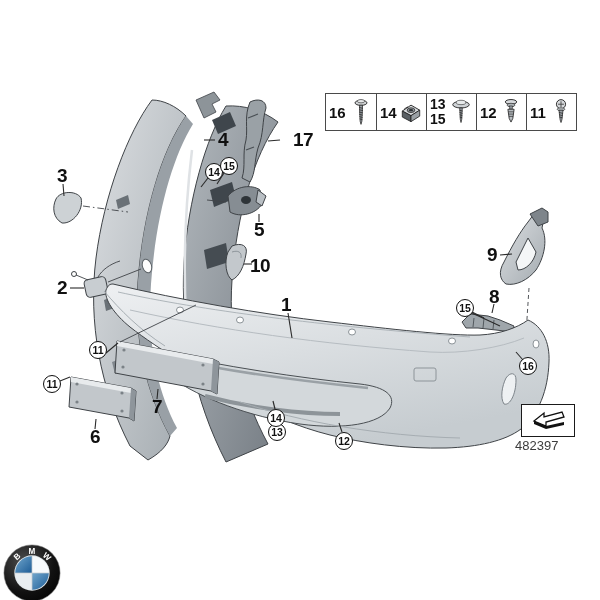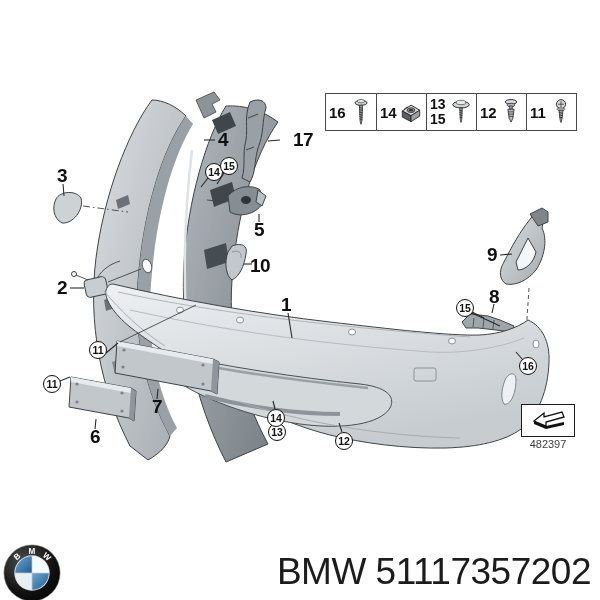--- a/index.html
+++ b/index.html
@@ -19,22 +19,22 @@
   
   .plain{position:absolute;transform:translate(-50%,-50%);
          font-weight:bold;font-size:19px;color:#101010;letter-spacing:-0.5px;}
   .circ{position:absolute;transform:translate(-50%,-50%);width:16px;height:16px;
         border:1.4px solid #101010;border-radius:50%;background:#fff;
         font-weight:bold;font-size:10.5px;line-height:16px;text-align:center;color:#101010;}
   
   .refbox{position:absolute;left:521px;top:404px;width:54px;height:33px;
           border:1.6px solid #1a1a1a;background:#fff;display:flex;
           align-items:center;justify-content:center;box-sizing:border-box;}
-  .refcode{position:absolute;left:515px;top:438px;width:66px;text-align:center;
-           font-size:11px;color:#3c3c3c;}
+  .refcode{position:absolute;left:515px;top:438px;width:66px;
+           font-size:13px;color:#3c3c3c;}
   
   .logo{position:absolute;left:3px;top:544px;width:58px;height:58px;}
   .pn{position:absolute;right:9px;top:551px;font-size:37px;color:#1c1c1c;
       letter-spacing:-0.5px;white-space:nowrap;}
 </style>
 </head>
 <body>
 
 <div class="page">
 
@@ -311,15 +311,14 @@
     <path d="M32,32 L32,13.5 A18.5,18.5 0 0,1 50.5,32 Z" fill="#f7fafc"></path>
     <path d="M32,32 L50.5,32 A18.5,18.5 0 0,1 32,50.5 Z" fill="url(#blu)"></path>
     <path d="M32,32 L32,50.5 A18.5,18.5 0 0,1 13.5,32 Z" fill="#e9eef1"></path>
     <path d="M13.5,32 L50.5,32 M32,13.5 L32,50.5" stroke="#c3cbd0" stroke-width="0.8"></path>
     <g fill="#fff" font-family="Liberation Sans, sans-serif" font-size="9" font-weight="bold" text-anchor="middle">
       <text x="32" y="10.5" transform="rotate(-42 32 32)">B</text>
       <text x="32" y="10.5">M</text>
       <text x="32" y="10.5" transform="rotate(42 32 32)">W</text>
     </g>
   </svg>
-  <div class="pn">BMW 51117357202</div>
 
 </div>
 
 </body></html>

